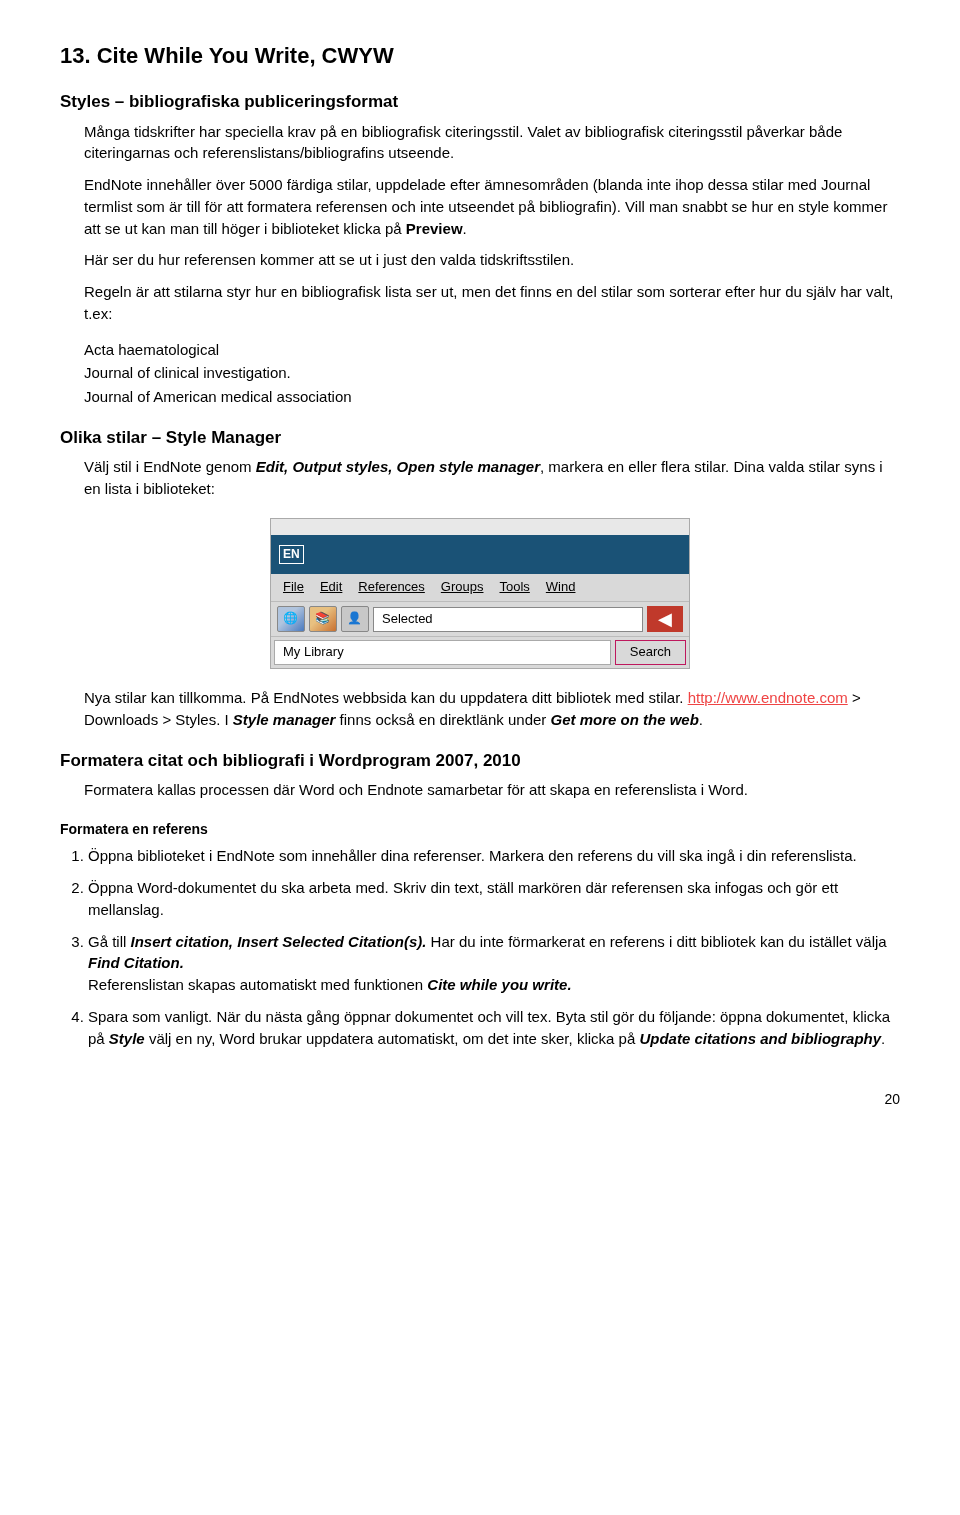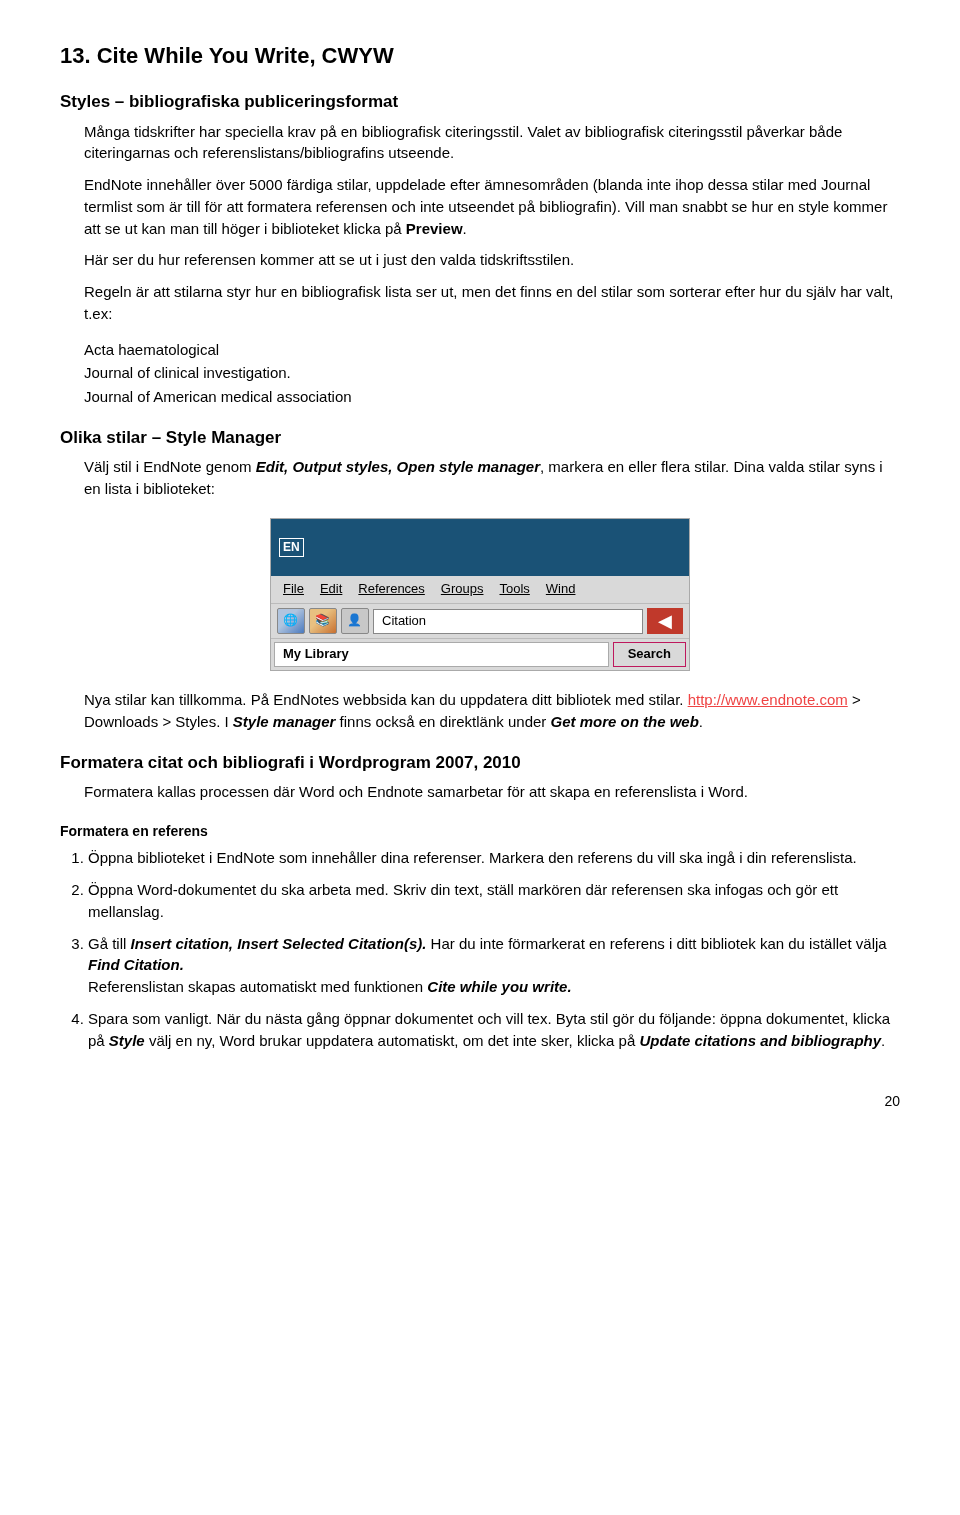--- a/index.html
+++ b/index.html
@@ -58,24 +58,25 @@
       border: 1px solid #aaa;
       background: #e8e8e8;
       position: relative;
       user-select: none;
     }
     .en-titlebar {
       background: #1a5276;
       color: #fff;
       font-size: 11px;
       font-weight: bold;
-      padding: 19px 8px;
+      padding: 10px 8px;
       display: flex;
       align-items: center;
       gap: 6px;
+      margin-top: 16px;
     }
     .en-logo {
       background: #1a5276;
       color: #fff;
       font-weight: bold;
       font-size: 12px;
       border: 1px solid #fff;
       padding: 0 3px;
     }
     .en-menubar {
@@ -136,21 +137,20 @@
       align-items: center;
       justify-content: center;
       cursor: pointer;
     }
     .en-bottom-bar {
       background: #d9d9d9;
       display: flex;
       align-items: stretch;
       border-top: 1px solid #bbb;
       height: 32px;
-      font-weight: bold;
     }
     .en-mylibrary {
       flex: 1;
       background: #fff;
       border: 1px solid #aaa;
       margin: 3px 0 3px 3px;
       display: flex;
       align-items: center;
       padding: 0 8px;
       font-size: 13px;
@@ -210,21 +210,21 @@
     <span class="en-menu-item">References</span>
     <span class="en-menu-item">Groups</span>
     <span class="en-menu-item">Tools</span>
     <span class="en-menu-item">Wind</span>
   </div>
 
   <div class="en-toolbar">
     <div class="en-icon-btn globe">🌐</div>
     <div class="en-icon-btn book">📚</div>
     <div class="en-icon-btn">👤</div>
-    <div class="en-style-box">Citation</div>
+    <div class="en-style-box">Selected</div>
     <div class="en-arrow-btn" style="color:#fff; font-size:18px;">◀</div>
   </div>
 
   <div class="en-bottom-bar">
     <div class="en-mylibrary">My Library</div>
     <div class="en-search-btn">Search</div>
   </div>
 </div>
 
 <p>

